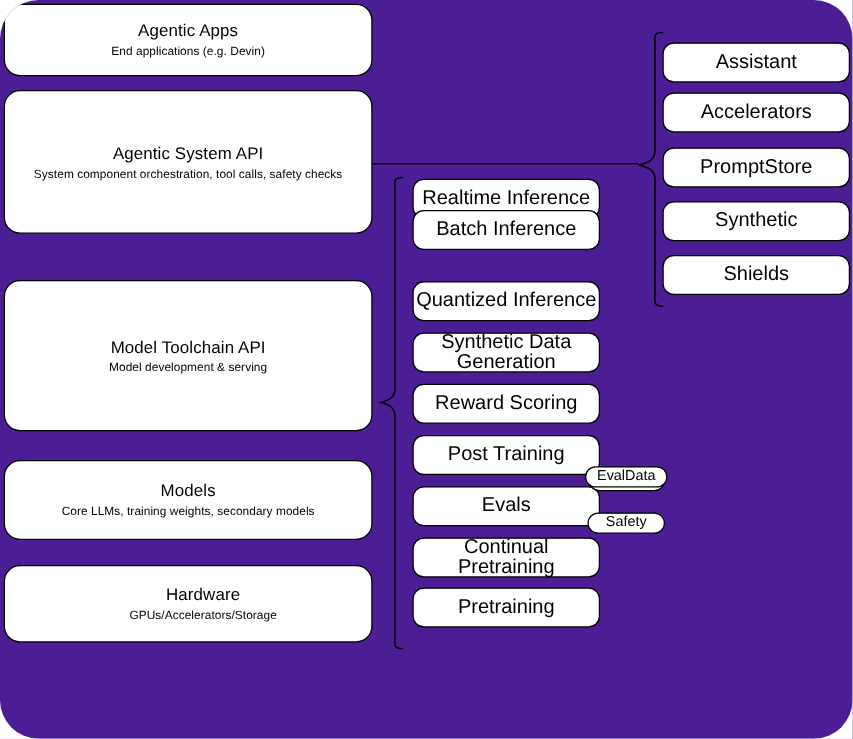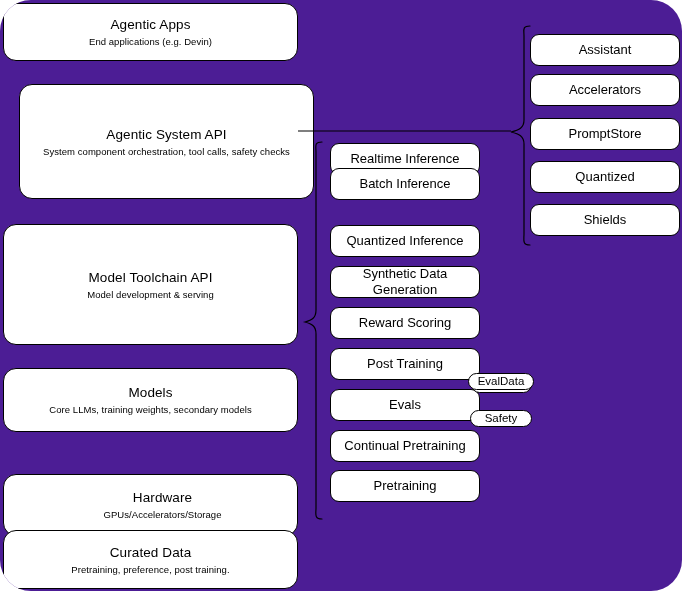--- a/index.html
+++ b/index.html
@@ -44,21 +44,21 @@
   }
   .layer .sub {
     font-size: 9.5px;
     line-height: 13px;
     margin-top: 2px;
     letter-spacing: .05px;
   }
   
   .chip {
     border-radius: 9px;
-    font-size: 13px;
+    font-size: 16px;
     line-height: 16px;
   }
   .mid-chip {
     left: 330px;
     width: 150px;
     height: 32px;
   }
   .right-chip {
     left: 530px;
     width: 150px;
@@ -90,44 +90,40 @@
 </head>
 <body>
 
 <div id="canvas">
 
   <div class="node layer" style="top:3px;height:58px;">
     <div class="title">Agentic Apps</div>
     <div class="sub">End applications (e.g. Devin)</div>
   </div>
 
-  <div class="node layer" style="top:84px;height:115px;margin-left:16px;">
+  <div class="node layer" style="top:72px;height:115px;">
     <div class="title">Agentic System API</div>
     <div class="sub">System component orchestration, tool calls, safety checks</div>
   </div>
 
   <div class="node layer" style="top:224px;height:121px;">
     <div class="title">Model Toolchain API</div>
     <div class="sub">Model development &amp; serving</div>
   </div>
 
   <div class="node layer" style="top:368px;height:64px;">
     <div class="title">Models</div>
     <div class="sub">Core LLMs, training weights, secondary models</div>
   </div>
 
-  <div class="node layer" style="top:474px;height:62px;padding-left:24px;">
+  <div class="node layer" style="top:452px;height:62px;padding-left:24px;">
     <div class="title">Hardware</div>
     <div class="sub">GPUs/Accelerators/Storage</div>
   </div>
 
-  <div class="node layer" style="top:530px;height:59px;">
-    <div class="title">Curated Data</div>
-    <div class="sub">Pretraining, preference, post training.</div>
-  </div>
 
   <div class="conn" style="left:298px;top:120px;width:226px;height:24px;">
     <svg width="226" height="24" viewBox="0 0 226 24">
       <path d="M0 11 H213" fill="none" stroke="#000000" stroke-width="1.2"></path>
     </svg>
   </div>
 
   <div class="conn" style="left:300px;top:140px;width:30px;height:382px;">
     <svg width="30" height="382" viewBox="0 0 30 382">
       <path d="M22 2
@@ -193,19 +189,19 @@
   <div class="node chip right-chip" style="top:34px;">
     <span>Assistant</span>
   </div>
   <div class="node chip right-chip" style="top:74px;">
     <span>Accelerators</span>
   </div>
   <div class="node chip right-chip" style="top:118px;">
     <span>PromptStore</span>
   </div>
   <div class="node chip right-chip" style="top:161px;">
-    <span>Quantized</span>
+    <span>Synthetic</span>
   </div>
   <div class="node chip right-chip" style="top:204px;">
     <span>Shields</span>
   </div>
 
 </div>
 
 </body></html>

